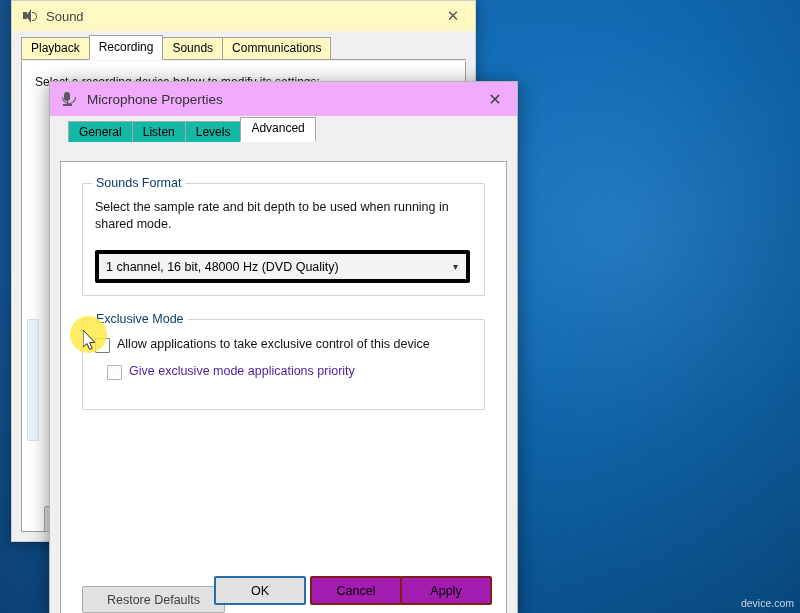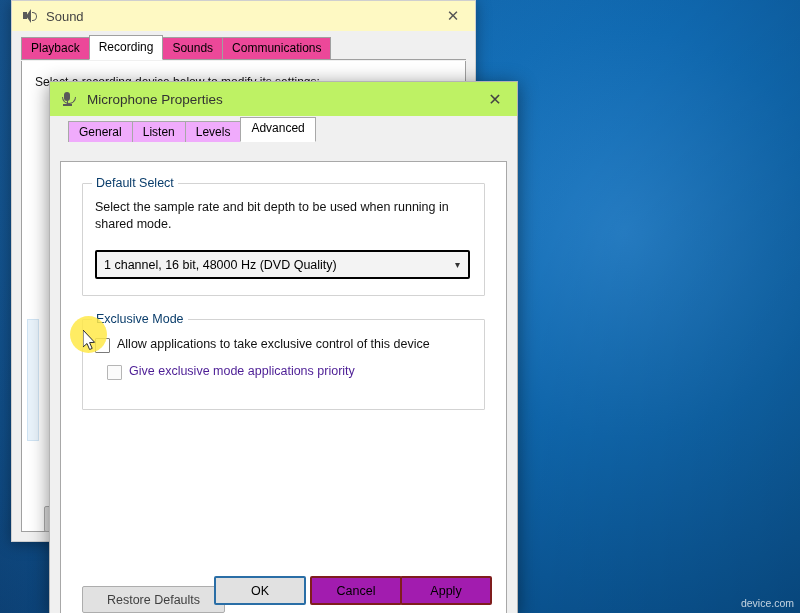--- a/index.html
+++ b/index.html
@@ -41,21 +41,21 @@
     display:flex;align-items:center;justify-content:center;
     font-size:15px;color:#555;font-family:"DejaVu Sans",sans-serif;
   }
   #sound-tabs{
     margin:6px 0 0 9px;height:23px;display:flex;align-items:flex-end;
     border-bottom:1px solid #a0a0a0;width:calc(100% - 18px);
     box-sizing:border-box;
   }
   .stab{
     height:21px;line-height:21px;padding:0 9px;font-size:12px;
-    background:#ec4899;border:1px solid #a0a0a0;border-bottom:none;
+    background:#fef9c3;border:1px solid #a0a0a0;border-bottom:none;
     margin-right:-1px;color:#000;
   }
   .stab.active{
     background:#fff;height:23px;line-height:22px;position:relative;top:1px;
     border-bottom:1px solid #fff;
   }
   #sound-body{
     position:absolute;left:9px;right:9px;top:60px;bottom:9px;
     background:#fff;border:1px solid #a0a0a0;border-top:none;
   }
@@ -70,35 +70,35 @@
     position:absolute;left:22px;top:445px;width:40px;height:24px;
     background:#e1e1e1;border:1px solid #adadad;border-radius:2px;
   }
   
   #mic-dialog{
     position:absolute;left:49px;top:81px;width:467px;height:532px;
     background:#f0f0f0;border:1px solid #b4b4b4;
     box-shadow:0 3px 18px rgba(0,0,0,.45);
   }
   #mic-titlebar{
-    height:34px;background:#bef264;display:flex;align-items:center;position:relative;
+    height:34px;background:#f0abfc;display:flex;align-items:center;position:relative;
   }
   #mic-icon{width:16px;height:16px;margin-left:11px;flex:none;position:relative;}
   #mic-title{margin-left:10px;font-size:13.5px;color:#333;}
   #mic-close{
     position:absolute;right:0;top:0;width:44px;height:34px;
     display:flex;align-items:center;justify-content:center;font-size:16px;color:#444;
     font-family:"DejaVu Sans",sans-serif;
   }
   #mic-tabs{
     margin:4px 0 0 18px;display:flex;align-items:flex-end;height:22px;
   }
   .mtab{
     height:20px;line-height:20px;padding:0 10px;font-size:12px;
-    background:#f0abfc;border:1px solid #a8a8a8;border-bottom:none;
+    background:#14b8a6;border:1px solid #a8a8a8;border-bottom:none;
     margin-right:-1px;color:#000;
   }
   .mtab.active{
     background:#fff;height:23px;line-height:21px;position:relative;z-index:3;
     border-bottom:1px solid #fff;font-weight:normal;
   }
   #mic-page{
     position:absolute;left:10px;right:10px;top:79px;bottom:0;
     background:#fff;border:1px solid #a8a8a8;border-top:1px solid #a8a8a8;
   }
@@ -109,21 +109,21 @@
     position:absolute;top:-8px;left:9px;background:#fff;padding:0 4px;
     font-size:12.5px;color:#0a3d6b;
   }
   #grp-format{left:21px;top:21px;right:21px;height:111px;}
   #fmt-desc{
     position:absolute;left:12px;top:15px;right:16px;font-size:12.5px;
     line-height:17px;color:#111;
   }
   #fmt-select{
     position:absolute;left:12px;top:66px;right:14px;height:25px;
-    background:#f3f3f3;border:2px solid #000000;border-radius:2px;
+    background:#f3f3f3;border:4px solid #000000;border-radius:2px;
     display:flex;align-items:center;
   }
   #fmt-select-text{padding-left:7px;font-size:12.5px;color:#000;}
   #fmt-arrow{
     position:absolute;right:8px;top:0;height:25px;display:flex;align-items:center;
     font-size:10px;color:#333;font-family:"DejaVu Sans",sans-serif;
   }
   #grp-exclusive{left:21px;top:157px;right:21px;height:89px;}
   .checkrow{position:absolute;display:flex;align-items:flex-start;}
   #chk1-row{left:12px;top:17px;}
@@ -217,21 +217,21 @@
   <div id="mic-tabs">
     <div class="mtab">General</div>
     <div class="mtab">Listen</div>
     <div class="mtab">Levels</div>
     <div class="mtab active">Advanced</div>
   </div>
 
   <div id="mic-page">
 
     <div class="group" id="grp-format">
-      <div class="legend">Default Select</div>
+      <div class="legend">Sounds Format</div>
       <div id="fmt-desc">Select the sample rate and bit depth to be used when running in shared mode.</div>
       <div id="fmt-select">
         <span id="fmt-select-text">1 channel, 16 bit, 48000 Hz (DVD Quality)</span>
         <span id="fmt-arrow">▾</span>
       </div>
     </div>
 
     <div class="group" id="grp-exclusive">
       <div class="legend">Exclusive Mode</div>
 

